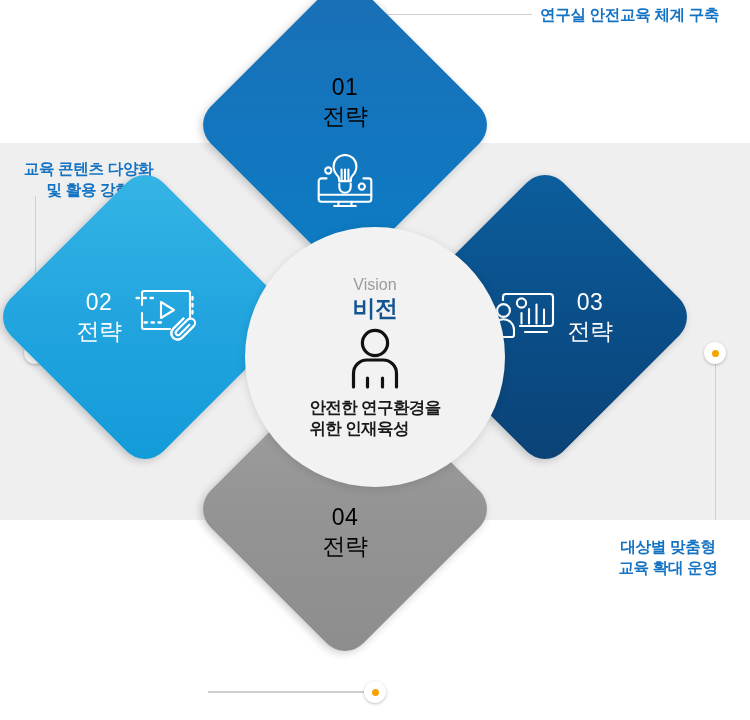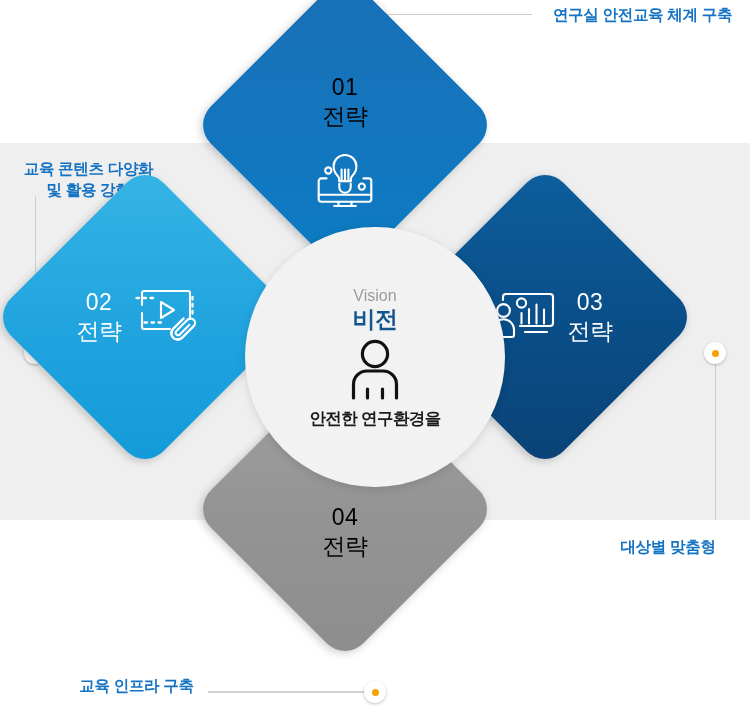--- a/index.html
+++ b/index.html
@@ -23,21 +23,21 @@
     background:#ffffff;box-shadow:0 1px 3px rgba(0,0,0,.25);
     display:flex;align-items:center;justify-content:center;
   }
   .conn-dot i{display:block;width:7px;height:7px;border-radius:50%;background:#f5a300;}
 
   
   .lbl{
     position:absolute;color:#1573c4;font-size:15.5px;font-weight:bold;
     line-height:21px;white-space:nowrap;letter-spacing:-0.3px;
   }
-  .lbl.l{text-align:center;}
+  .lbl.l{text-align:left;}
   .lbl.c{text-align:center;}
 
   
   .dia{
     position:absolute;
     transform:rotate(45deg);
     border-radius:26px;
     box-shadow:0 3px 9px rgba(0,0,0,.20);
   }
   .dia-inner{
@@ -120,24 +120,24 @@
     <div>연구실 안전교육 체계 구축</div>
   </div>
 
   <div class="lbl c" style="left:6px;top:158px;width:165px;">
     <div>교육 콘텐츠 다양화</div>
     <div>및 활용 강화</div>
   </div>
 
   <div class="lbl c" style="left:607px;top:536px;width:122px;">
     <div>대상별 맞춤형</div>
+    <div>교육 확대 운영</div>
   </div>
 
   <div class="lbl c" style="left:69px;top:675px;width:135px;">
-    <div>교육 인프라 구축</div>
   </div>
 
   <div class="dia" id="d01">
     <div class="dia-inner">
       <div class="txtcol" style="margin-top:30px;">
         <div class="num">01</div>
         <div class="ko">전략</div>
       </div>
       <div class="ic" style="margin-top:20px;">
         <svg width="62" height="58" viewBox="0 0 62 58" fill="none" stroke="#ffffff" stroke-width="2.1" stroke-linecap="round" stroke-linejoin="round">
@@ -225,16 +225,17 @@
     <div class="vision-ko">비전</div>
     <div class="person">
       <svg width="58" height="62" viewBox="0 0 58 62" fill="none" stroke="#111111" stroke-width="3.2" stroke-linecap="round" stroke-linejoin="round">
         <circle cx="29" cy="15" r="12.6"></circle>
         <path d="M7.5 59 V45.5 A13.5 13.5 0 0 1 21 32 h16 a13.5 13.5 0 0 1 13.5 13.5 V59"></path>
         <path d="M21.5 50 v9 M36.5 50 v9"></path>
       </svg>
     </div>
     <div class="vision-desc">
       <div>안전한 연구환경을</div>
+      <div>위한 인재육성</div>
     </div>
   </div>
 
 </div>
 
 </body></html>

